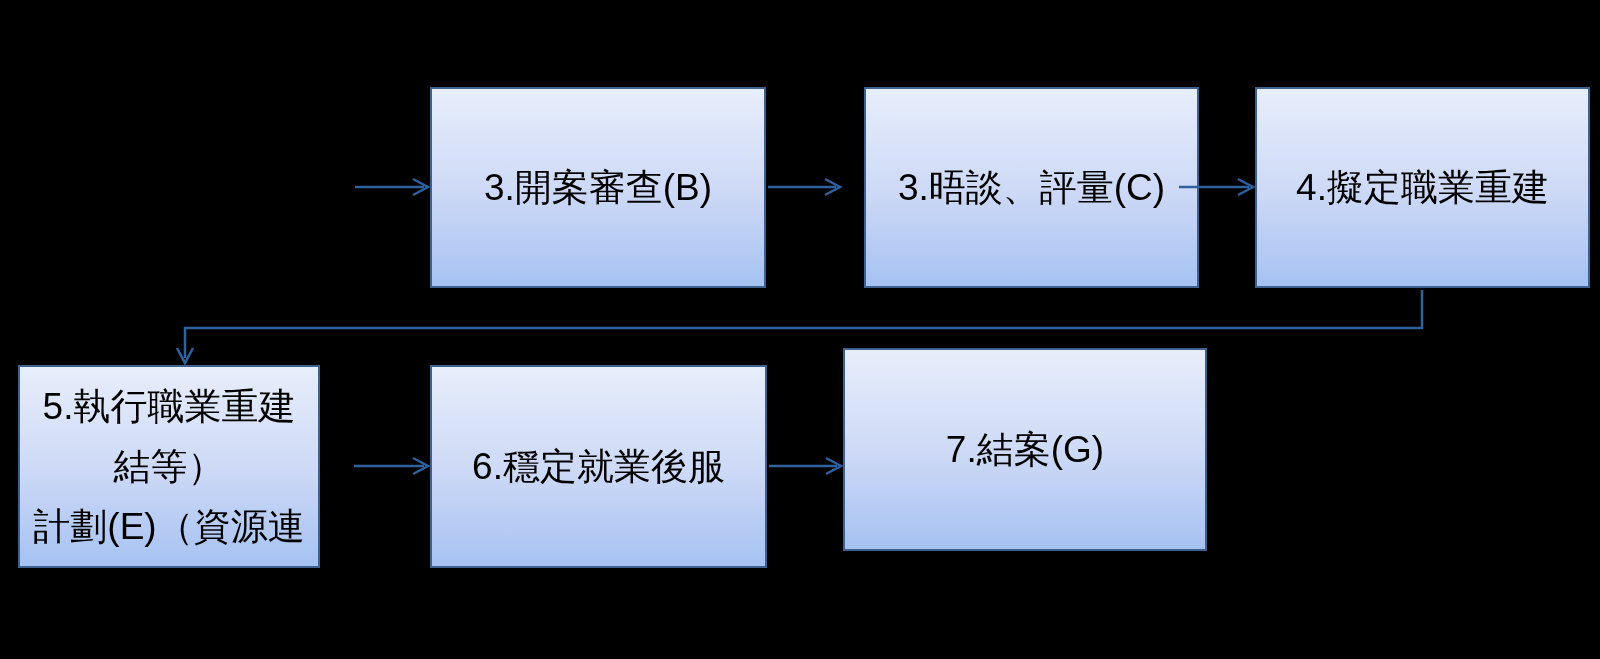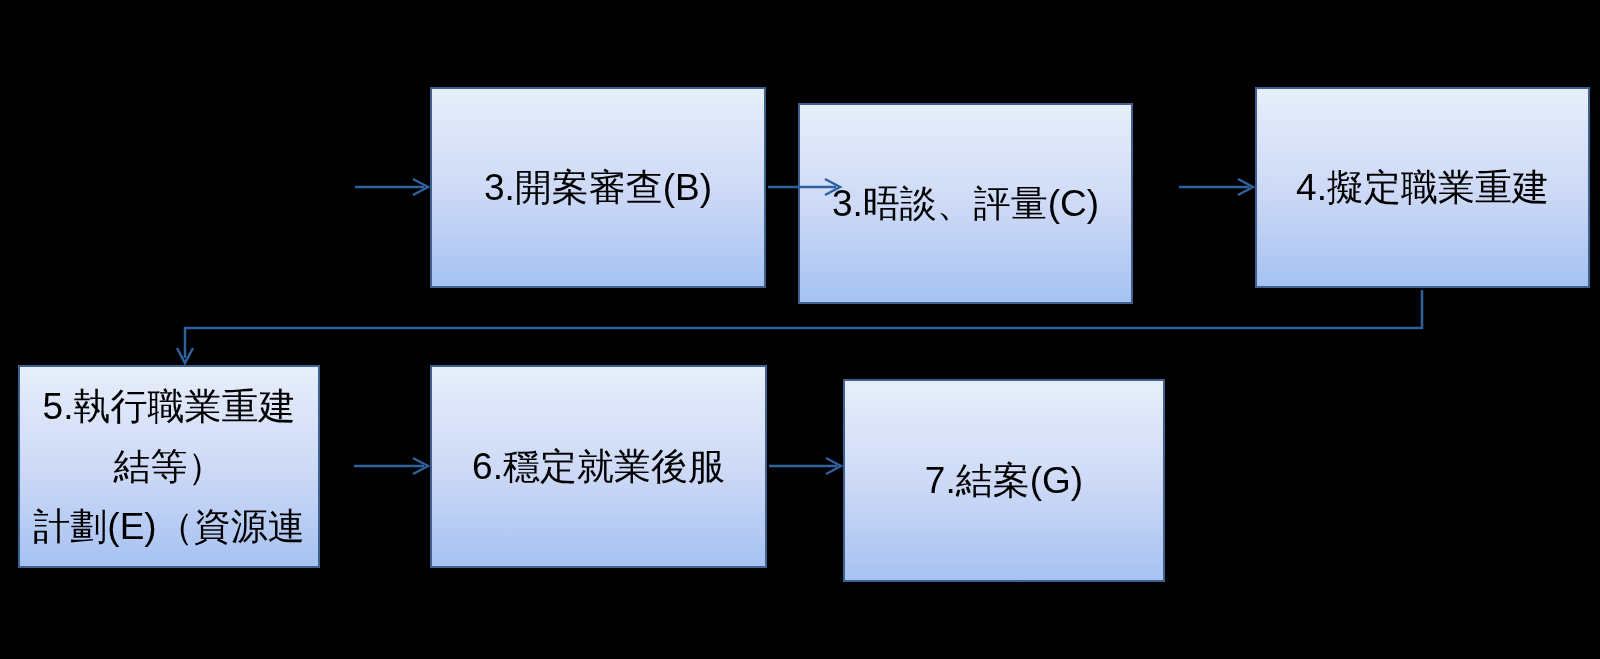--- a/index.html
+++ b/index.html
@@ -30,25 +30,25 @@
     align-items: center;
     justify-content: center;
     color: var(--text, #000);
     font-size: 37px;
     line-height: 60px;
     text-align: center;
     white-space: nowrap;
   }
   .pos-b1 { left: 18px;   top: 87px; }
   .pos-b2 { left: 430px;  top: 87px;  width: 336px; }
-  .pos-b3 { left: 798px;  top: 87px; margin-top: 16px; }
+  .pos-b3 { left: 864px;  top: 87px; }
   .pos-b4 { left: 1255px; top: 87px; }
   .pos-b5 { left: 18px;   top: 365px; height: 203px; width: 302px; }
   .pos-b6 { left: 430px;  top: 365px; height: 203px; width: 337px; }
-  .pos-b7 { left: 843px;  top: 379px; height: 203px; width: 322px; }
+  .pos-b7 { left: 843px;  top: 348px; height: 203px; width: 364px; }
   .connectors {
     position: absolute;
     left: 0; top: 0;
     width: 1600px;
     height: 659px;
     pointer-events: none;
   }
   .connectors path, .connectors polyline {
     stroke: var(--arrow, #2f619f);
     stroke-width: 2.5;

